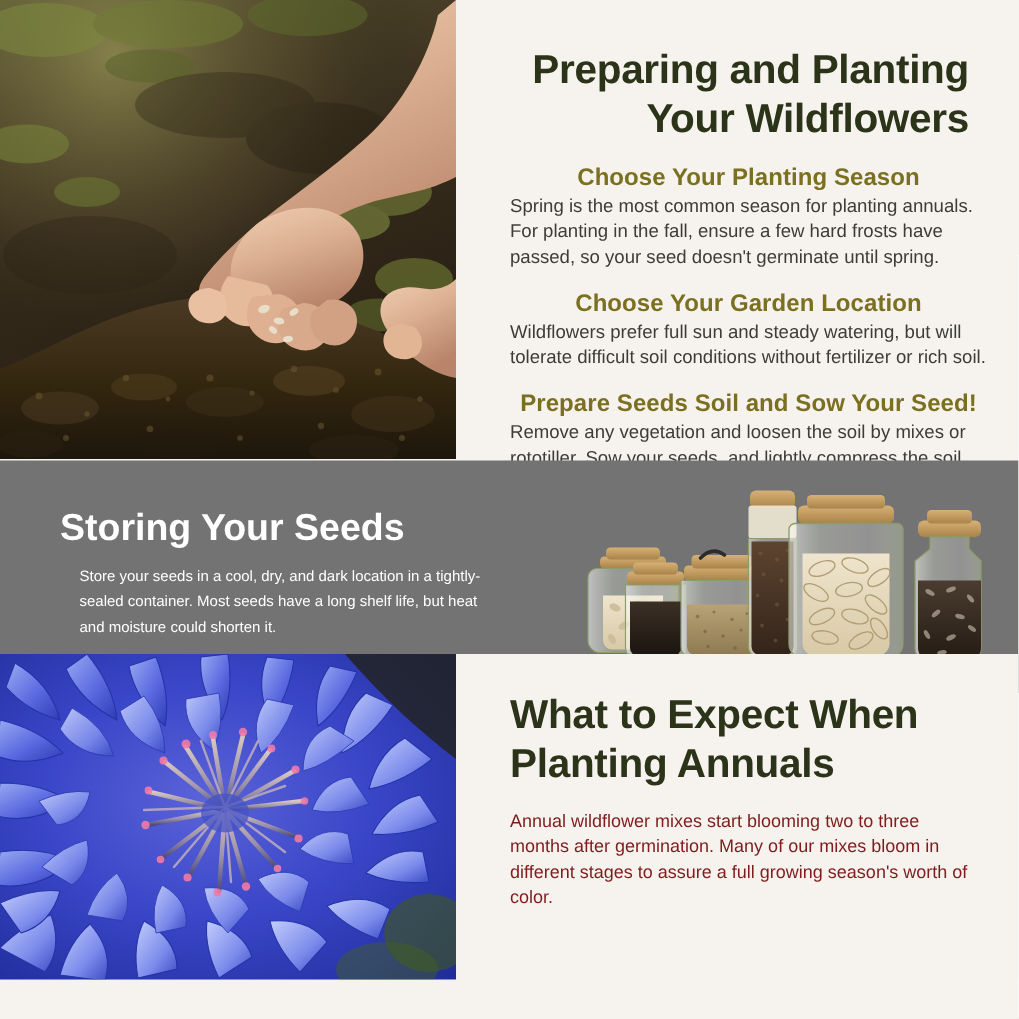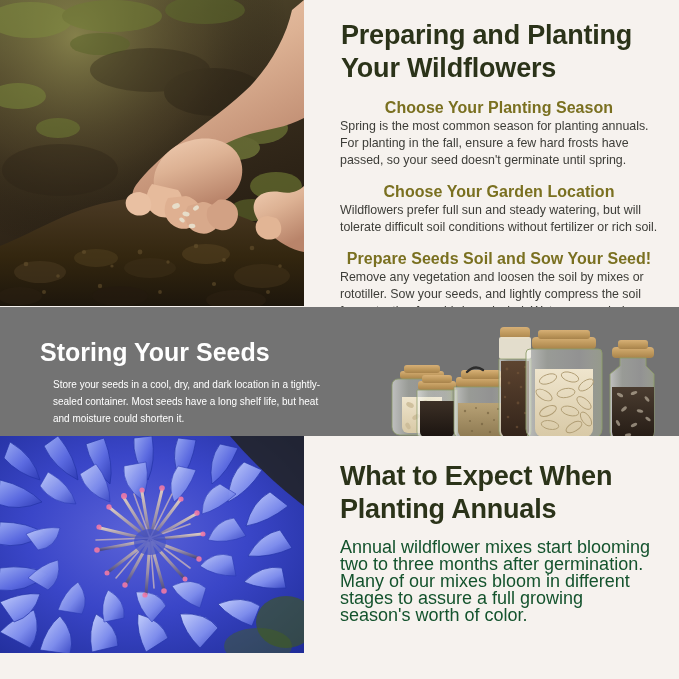--- a/index.html
+++ b/index.html
@@ -37,26 +37,27 @@
   }
   .soil-art { position:absolute; left:0; top:0; width:304px; height:306px; }
 
   .top-text {
     position: absolute;
     left: 340px; top: 18px;
     width: 318px;
   }
 
   h1.title {
-    margin: 1px;
+    margin: 12px;
     font-size: 27px;
     line-height: 33px;
     font-weight: bold;
     color: #2b3319;
     letter-spacing: -0.2px;
+    text-align: right;
   }
 
   .sub {
     margin: 14px 0 0 0;
     font-size: 16px;
     font-weight: bold;
     color: #7a7020;
     letter-spacing: 0.05px;
     text-align: center;
   }
@@ -123,23 +124,23 @@
   h2.title-bottom {
     margin: 0;
     font-size: 27px;
     line-height: 33px;
     font-weight: bold;
     color: #2b3319;
     letter-spacing: -0.2px;
   }
   .bottom-p {
     margin: 13px 0 0 0;
-    font-size: 18px;
+    font-size: 12px;
     line-height: 17px;
-    color: #14532d;
+    color: #7f1d1d;
   }
 </style>
 </head>
 <body>
 
 <div class="page">
 
   <div class="sec-top">
 
     <div class="img-soil">

